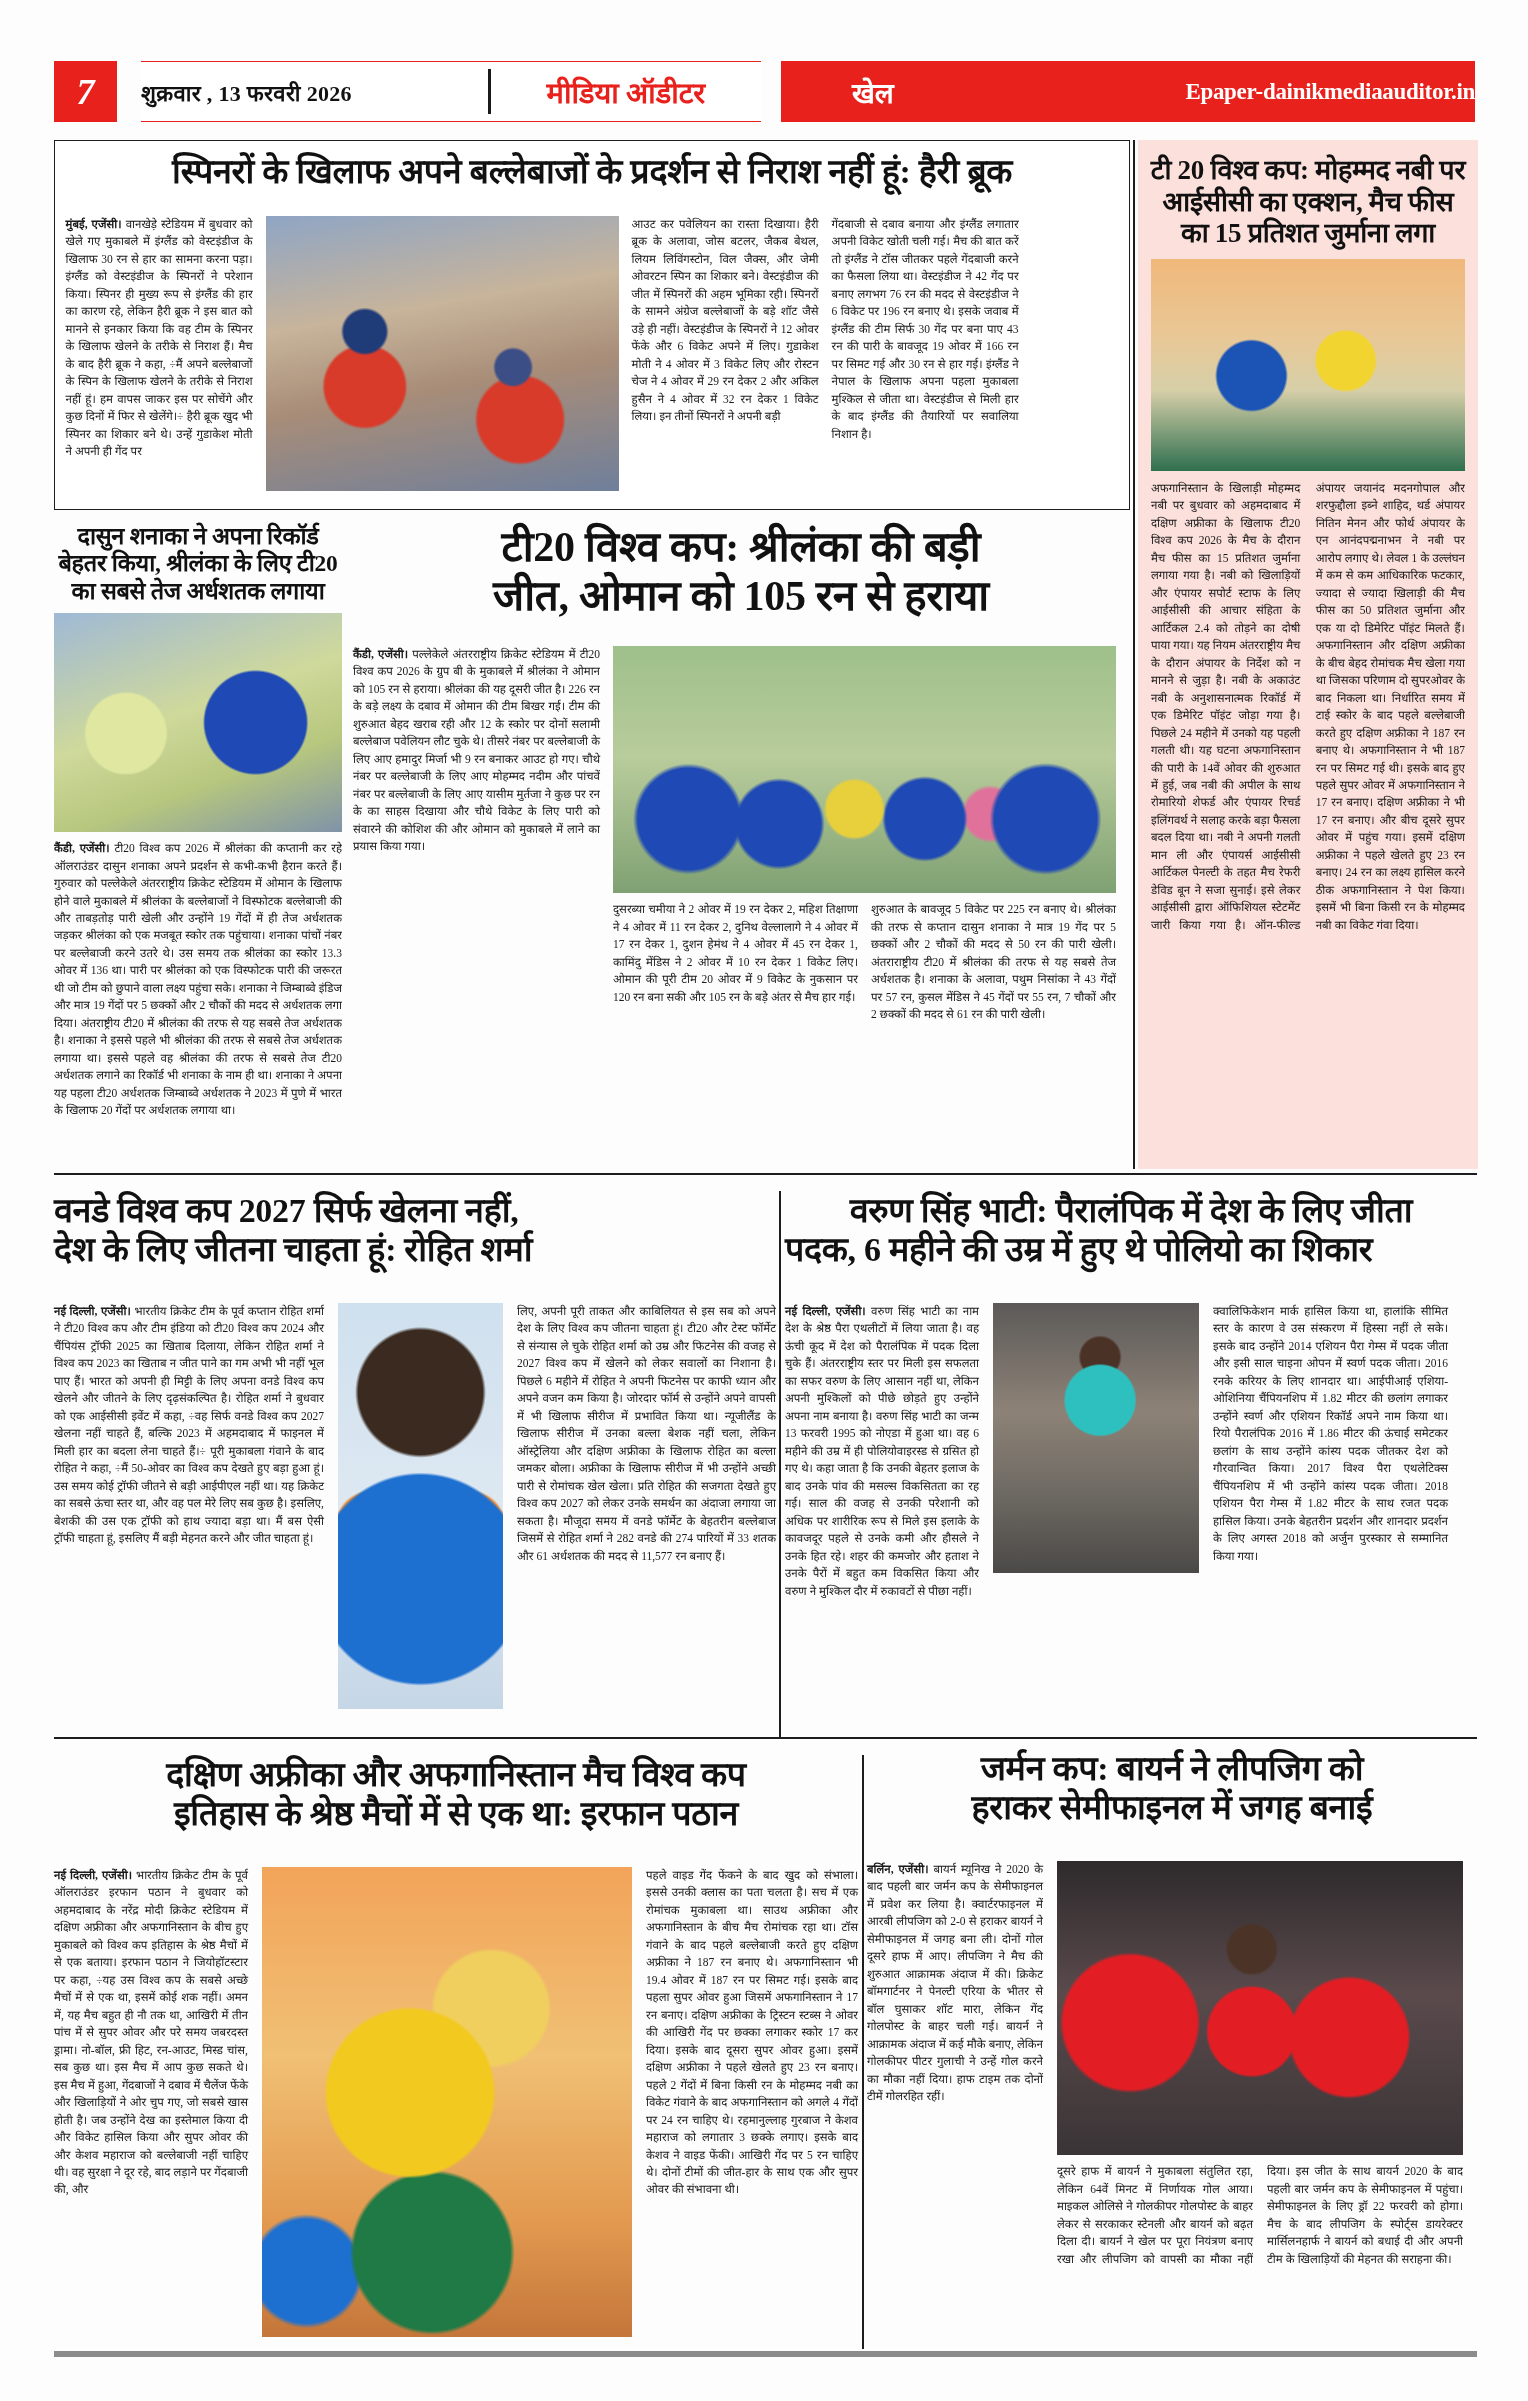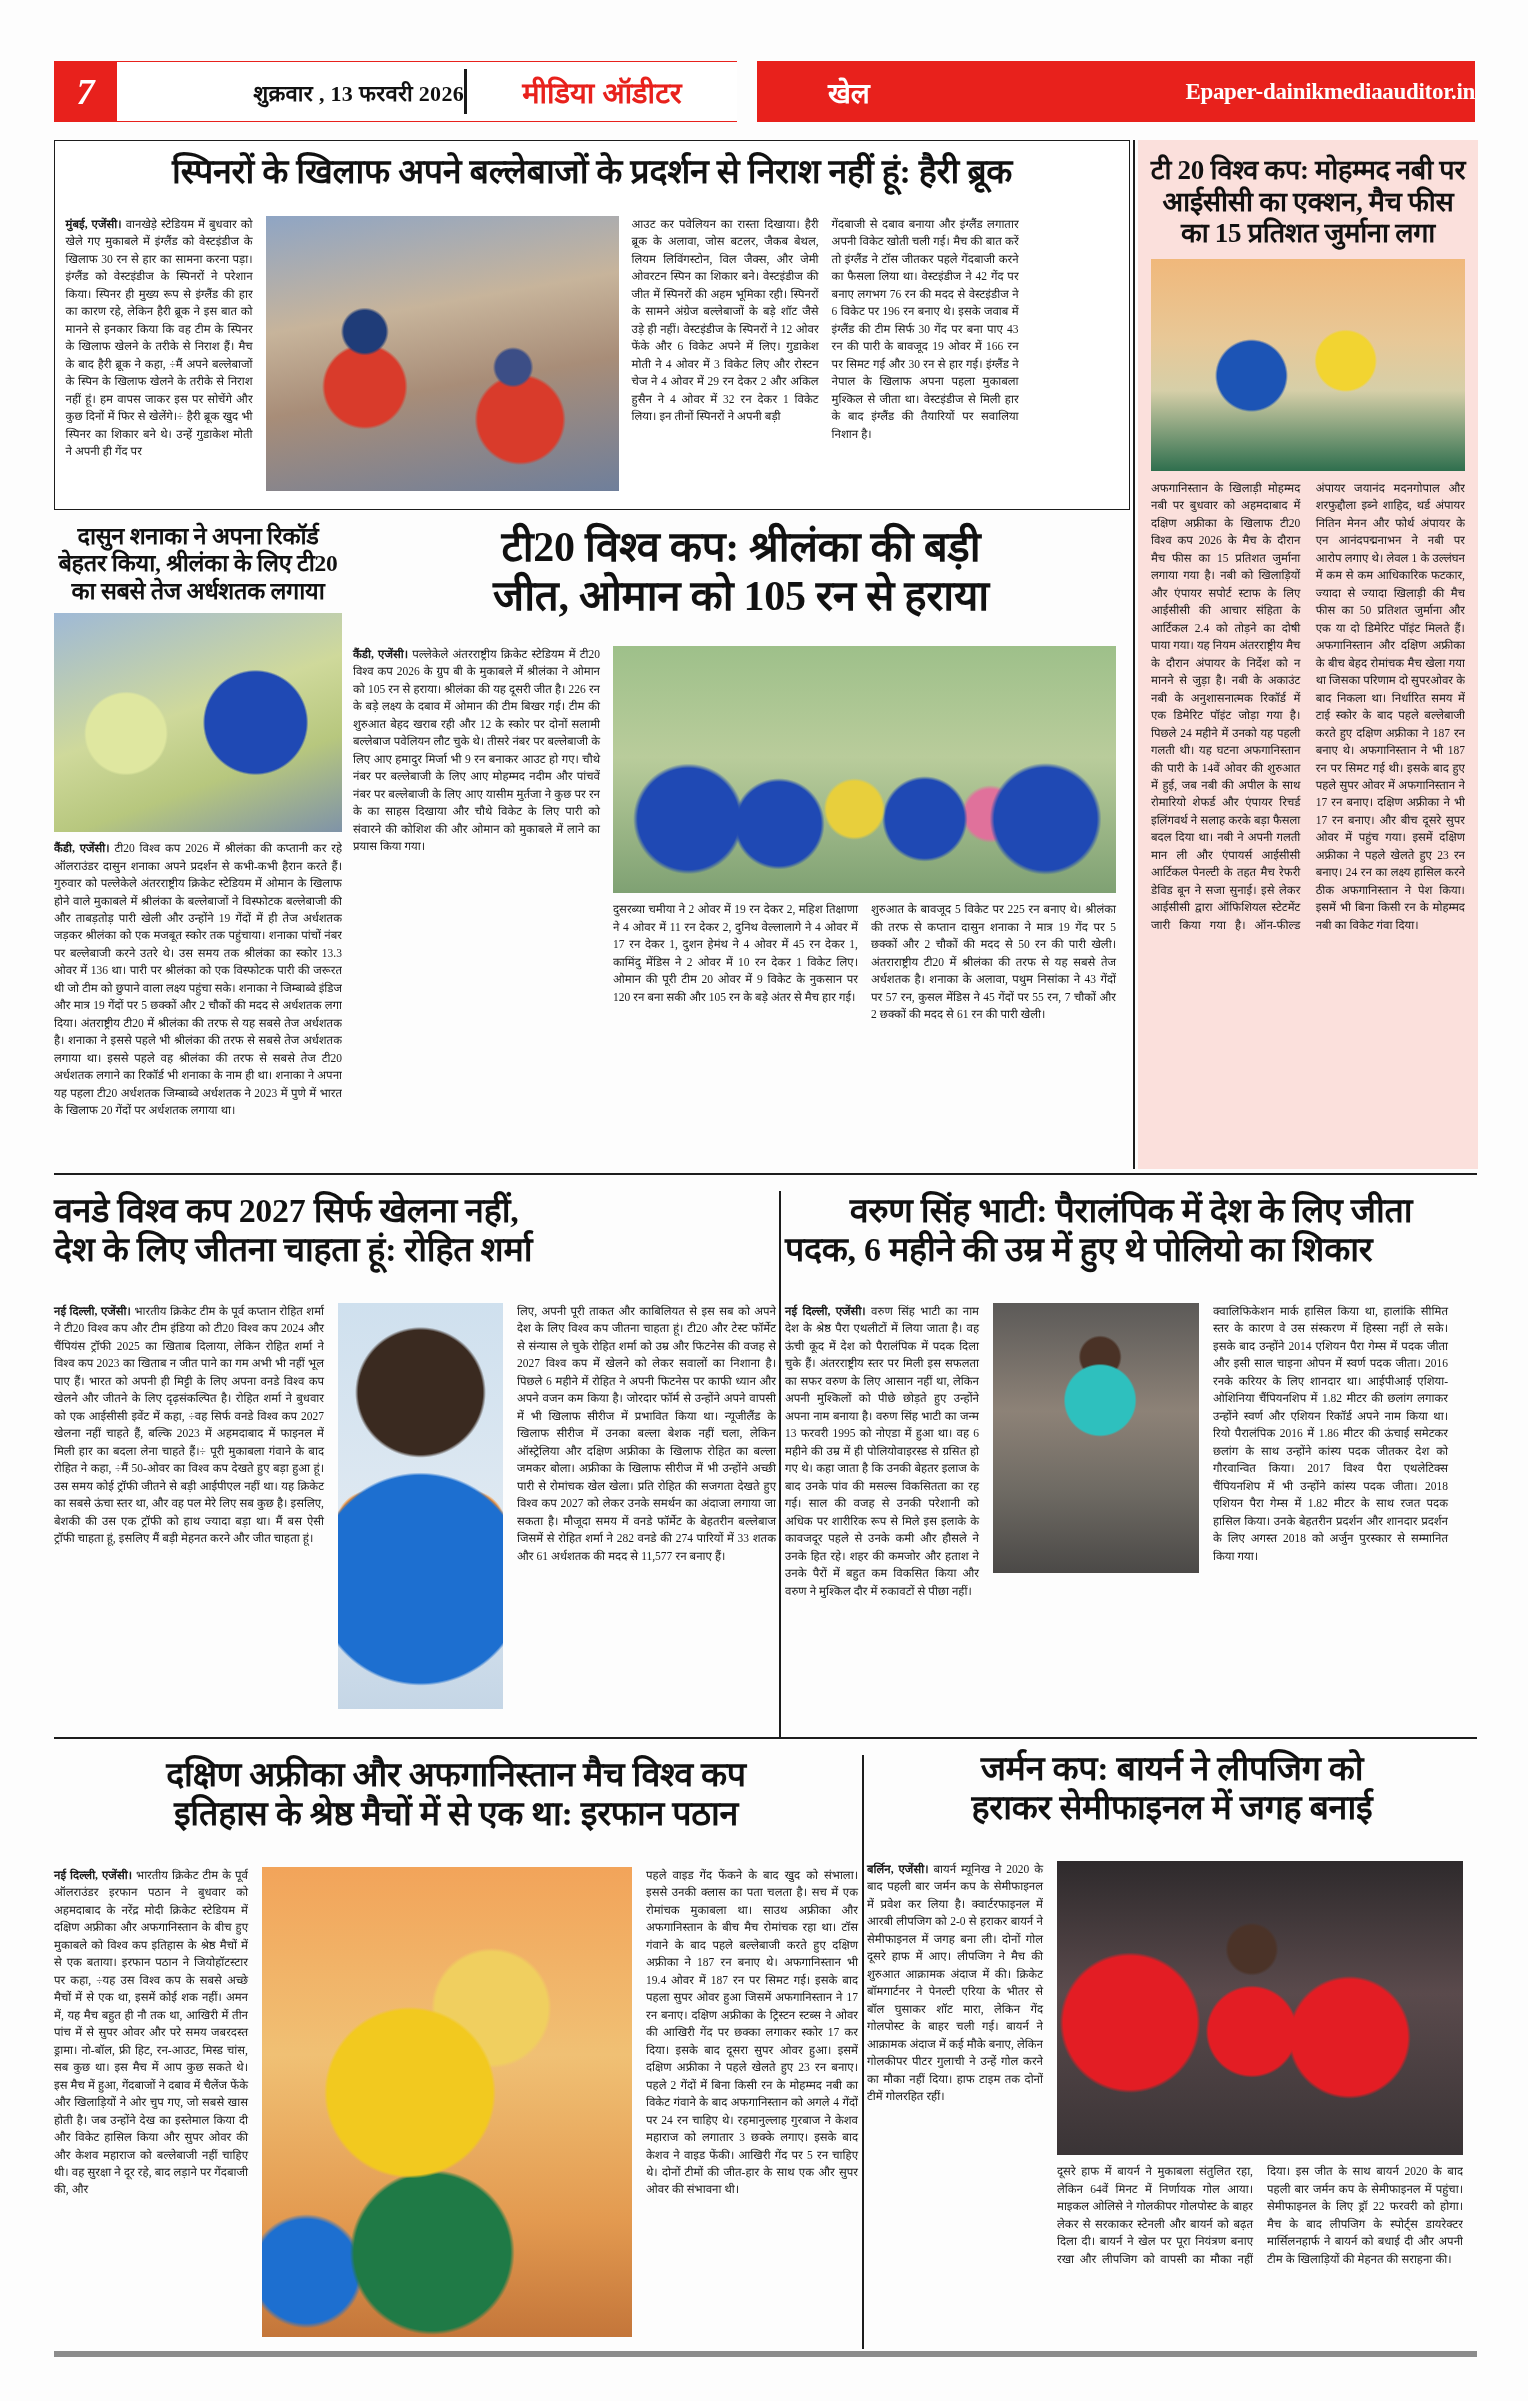--- a/index.html
+++ b/index.html
@@ -40,21 +40,22 @@
     justify-content: center;
     line-height: 1;
   }
   .mh-date-wrap {
     flex: 0 0 347px;
     background: #ffffff;
     border-top: 1.8px solid #e8211c;
     border-bottom: 1.8px solid #e8211c;
     display: flex;
     align-items: center;
-    justify-content: flex-end;
+    justify-content: flex-start;
+    margin-left: 24px;
   }
   .mh-date {
     font-family: "Liberation Serif", serif;
     font-size: 22px;
     font-weight: bold;
     color: #111111;
     letter-spacing: 0.3px;
   }
   .mh-sep {
     width: 2.9px;
@@ -73,21 +74,21 @@
   .mh-brand-wrap {
     flex: 0 0 270px;
     background: #ffffff;
     border-top: 1.8px solid #e8211c;
     border-bottom: 1.8px solid #e8211c;
     display: flex;
     align-items: center;
     justify-content: center;
   }
   .mh-brand {
-    font-family: Liberation Sans, sans-serif;
+    font-family: Liberation Serif, serif;
     font-size: 29px;
     font-weight: bold;
     color: #e8211c;
   }
   .mh-red {
     flex: 1;
     background: #e8211c;
     display: flex;
     align-items: center;
     margin-left: 20px;

